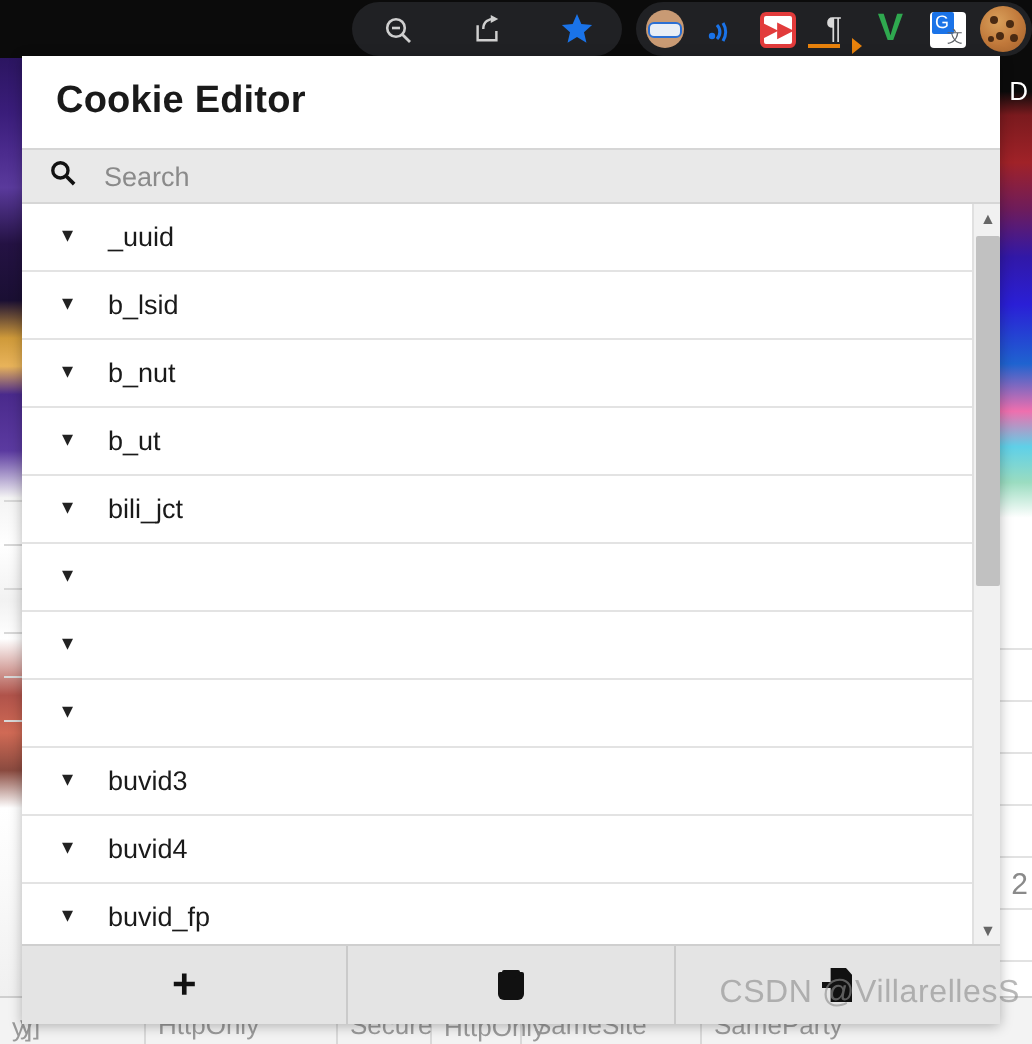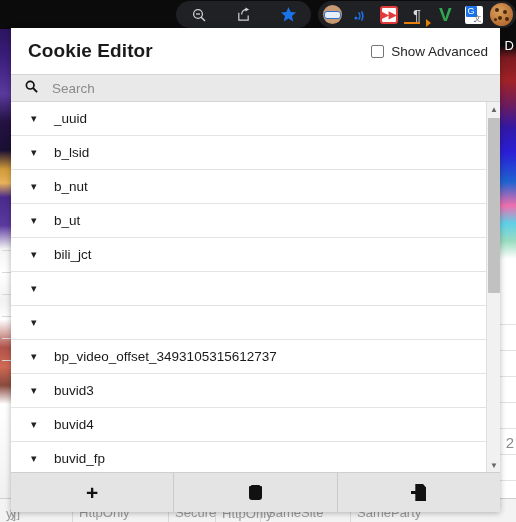--- a/index.html
+++ b/index.html
@@ -315,24 +315,20 @@
           <i style="left:4px;top:15px;width:3px;height:3px;"></i>
         </span>
       </div>
     </div>
   </div>
 
   <div class="popup">
 
     <div class="popup-header">
       <div class="popup-title">Cookie Editor</div>
-      <label class="adv-wrap">
-        <span class="adv-box"></span>
-        <span class="adv-label">Show Advanced</span>
-      </label>
     </div>
 
     <div class="search-bar">
       <span class="search-ico">
         <svg width="13" height="13" viewBox="0 0 14 14">
           <circle cx="5.6" cy="5.6" r="4.1" fill="none" stroke="#111" stroke-width="1.8"></circle>
           <line x1="8.9" y1="8.9" x2="13" y2="13" stroke="#111" stroke-width="2"></line>
         </svg>
       </span>
       <input class="search-input" type="text" value="" placeholder="Search" style="">
@@ -361,21 +357,20 @@
         <span class="cookie-name">bili_jct</span>
       </div>
       <div class="cookie-row">
         <span class="chev">▾</span>
       </div>
       <div class="cookie-row">
         <span class="chev">▾</span>
       </div>
       <div class="cookie-row">
         <span class="chev">▾</span>
-        <span class="cookie-name">bp_video_offset_3493105315612737</span>
       </div>
       <div class="cookie-row">
         <span class="chev">▾</span>
         <span class="cookie-name">buvid3</span>
       </div>
       <div class="cookie-row">
         <span class="chev">▾</span>
         <span class="cookie-name">buvid4</span>
       </div>
       <div class="cookie-row">
@@ -402,13 +397,14 @@
           <span class="page"></span>
           <span class="arr">
               <span class="shaft"></span>
               <span class="head"></span>
             </span>
         </span>
       </div>
     </div>
   </div>
 
+  <div class="watermark">CSDN @VillarellesS</div>
 </div>
 
 </body></html>

